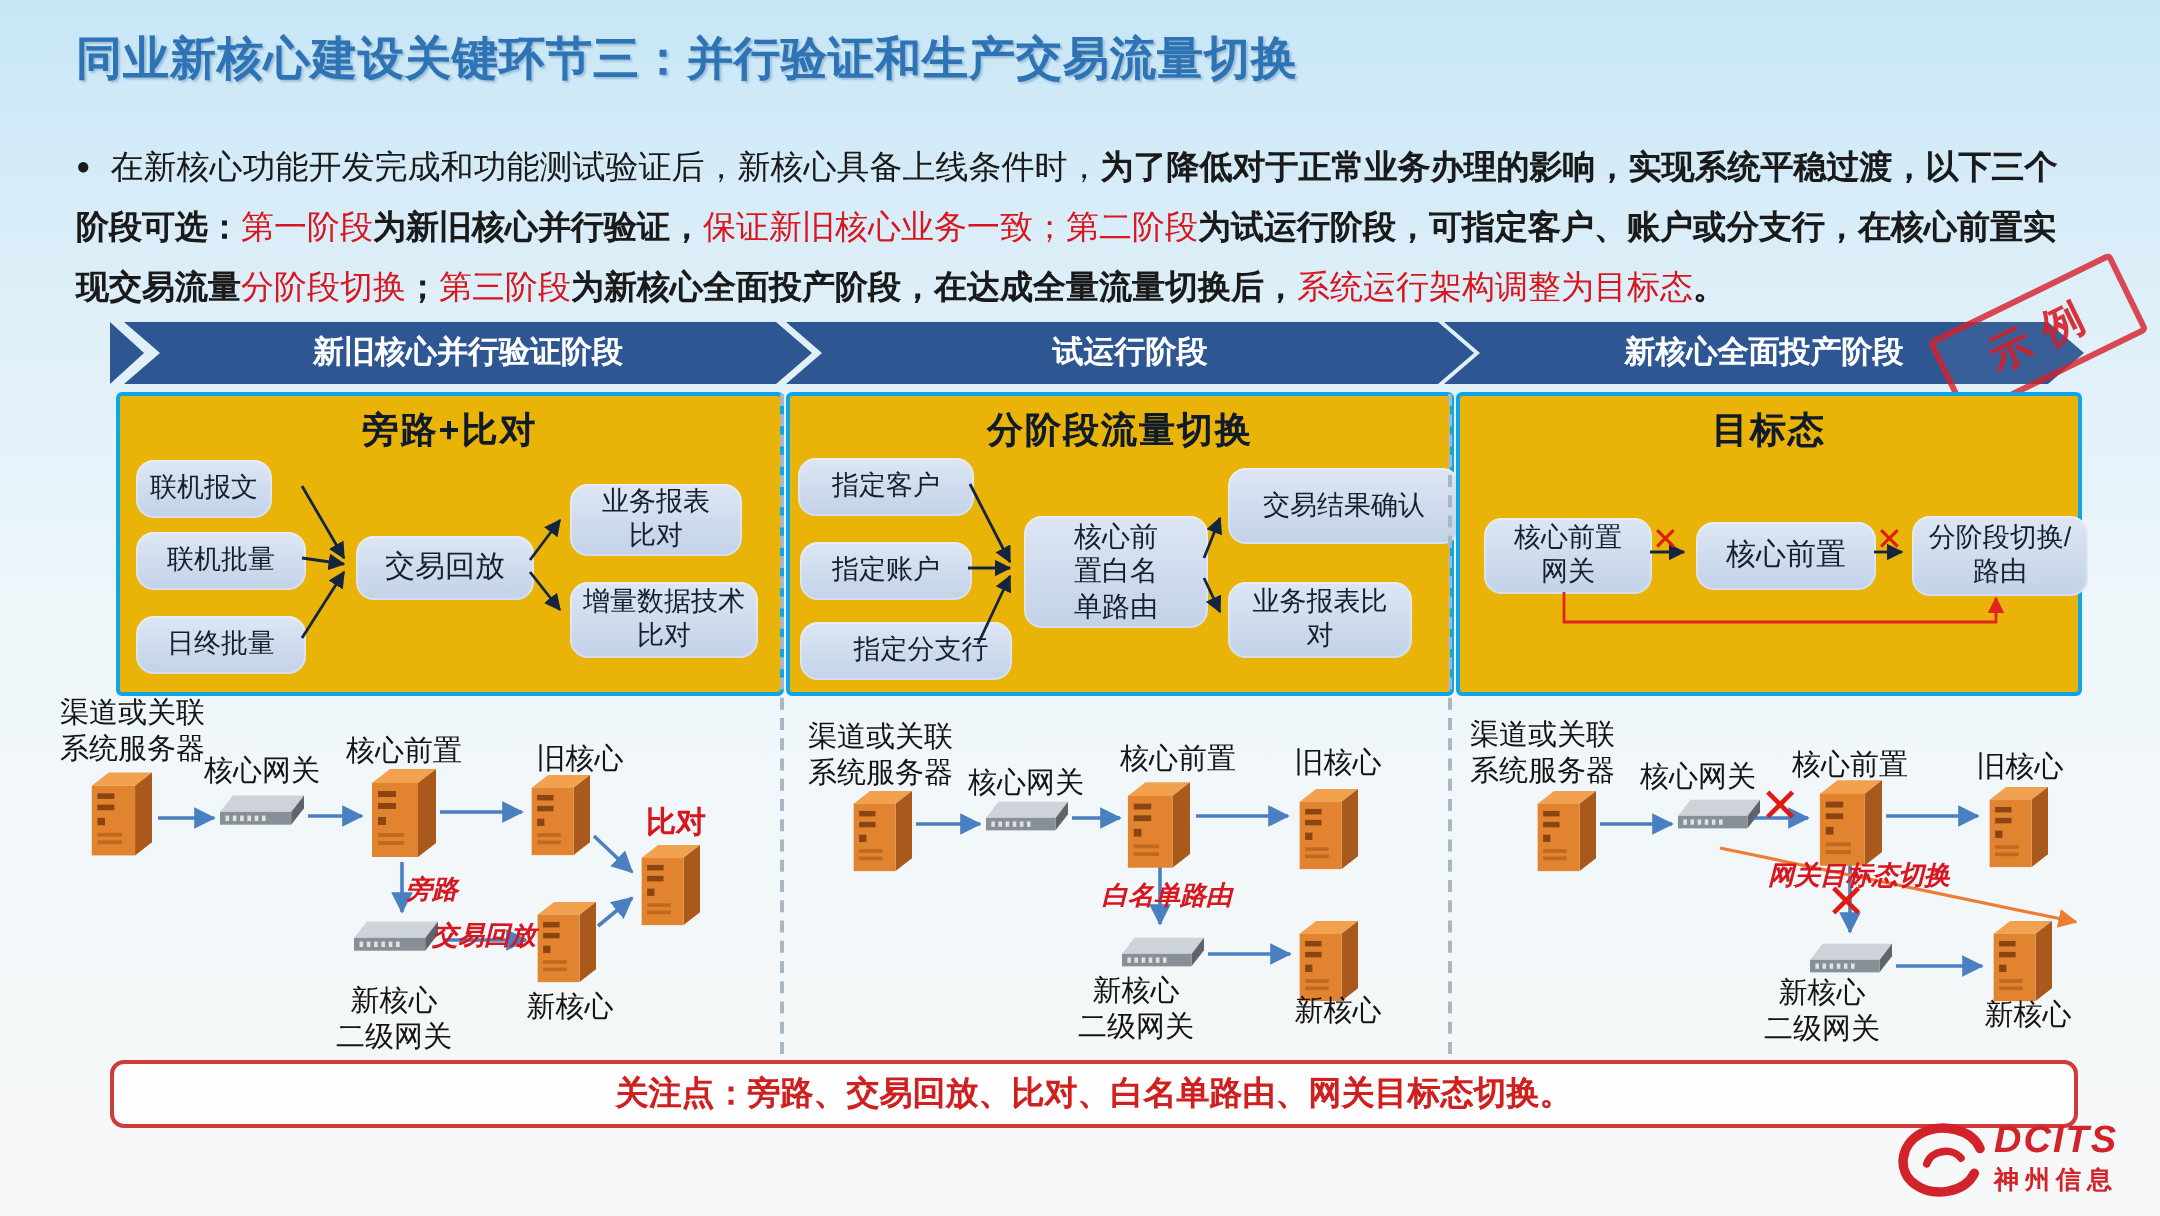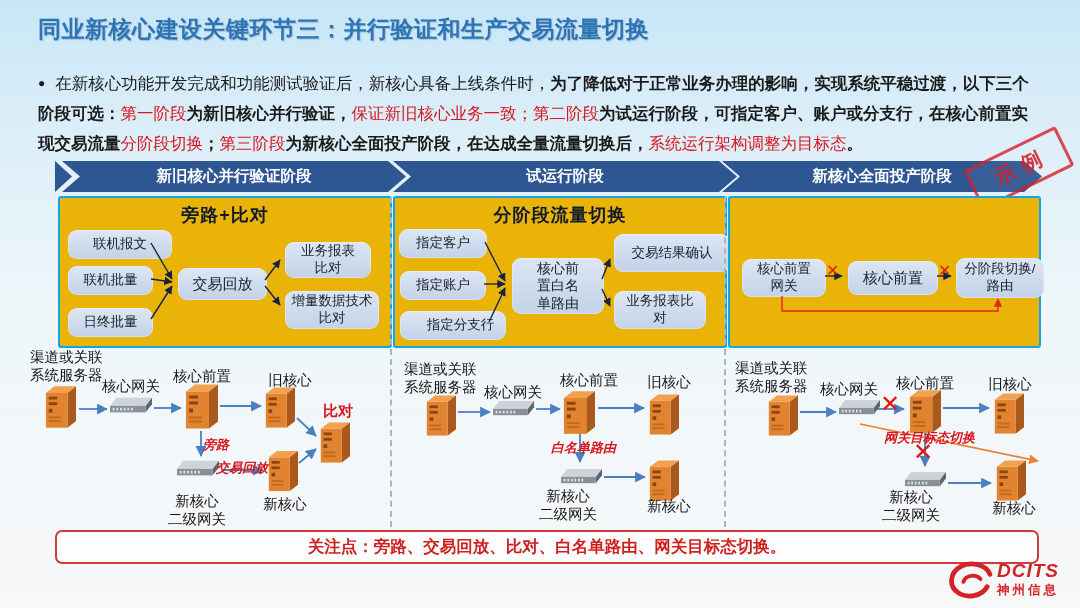--- a/index.html
+++ b/index.html
@@ -95,39 +95,40 @@
     <span>试运行阶段</span>
   </div>
 <div class="abs chev" style="left:722px;top:161px;width:320px;">
     <span>新核心全面投产阶段</span>
   </div>
 
 <div class="abs stamp">示例</div>
 
 <div class="abs panel" style="left:58px;top:196px;width:330px;height:148px;">
   <div class="ptitle">旁路+比对</div>
-  <div class="pbox" style="left:8px;top:32px;width:104px;height:29px;">联机报文</div>
+  <div class="pbox" style="left:8px;top:32px;width:68px;height:29px;">联机报文</div>
   <div class="pbox" style="left:8px;top:68px;width:85px;height:29px;">联机批量</div>
   <div class="pbox" style="left:8px;top:110px;width:85px;height:29px;">日终批量</div>
   <div class="pbox" style="left:118px;top:70px;width:89px;height:32px;font-size:15px;">交易回放</div>
   <div class="pbox" style="left:225px;top:44px;width:86px;height:36px;padding:0 12px;box-sizing:content-box;width:62px;">业务报表比对</div>
   <div class="pbox" style="left:225px;top:93px;width:94px;height:38px;padding:0 6px;box-sizing:border-box;">增量数据技术比对</div>
 </div>
 
 <div class="abs panel" style="left:393px;top:196px;width:330px;height:148px;">
   <div class="ptitle">分阶段流量切换</div>
   <div class="pbox" style="left:4px;top:31px;width:88px;height:29px;">指定客户</div>
   <div class="pbox" style="left:5px;top:73px;width:86px;height:29px;">指定账户</div>
   <div class="pbox" style="left:5px;top:113px;width:91px;height:29px;padding-left:15px;">指定分支行</div>
   <div class="pbox" style="left:117px;top:60px;width:92px;height:56px;padding:0 20px;box-sizing:border-box;font-size:14px;">核心前置白名单路由</div>
   <div class="pbox" style="left:219px;top:36px;width:116px;height:38px;padding:0 6px;box-sizing:border-box;">交易结果确认</div>
   <div class="pbox" style="left:219px;top:93px;width:92px;height:38px;padding:0 6px;box-sizing:border-box;">业务报表比对</div>
 </div>
 
 <div class="abs panel" style="left:728px;top:196px;width:309px;height:148px;">
+  <div class="ptitle">目标态</div>
   <div class="pbox" style="left:12px;top:61px;width:84px;height:38px;padding:0 12px;box-sizing:border-box;text-align:center;">核心前置网关</div>
   <div class="pbox" style="left:118px;top:63px;width:90px;height:34px;font-size:15px;">核心前置</div>
   <div class="pbox" style="left:226px;top:60px;width:88px;height:40px;padding:0 8px;box-sizing:border-box;">分阶段切换/路由</div>
 </div>
 
 <div class="abs sep" style="left:390px;top:197px;height:330px;"></div>
 <div class="abs sep" style="left:724px;top:197px;height:330px;"></div>
 
 <svg class="abs" width="1080" height="608" style="left:0;top:0;pointer-events:none;">
   <defs>

